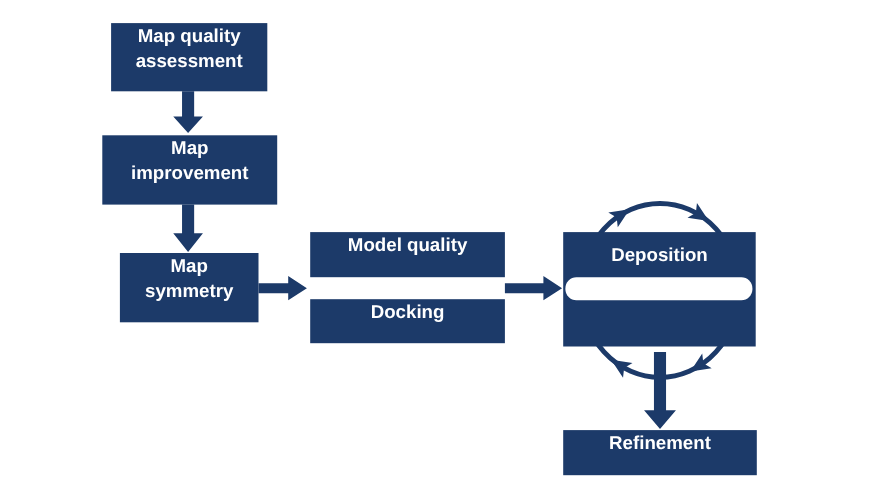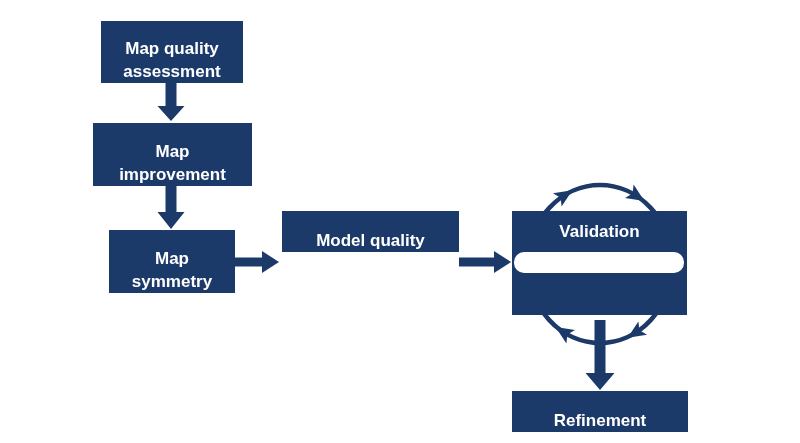--- a/index.html
+++ b/index.html
@@ -14,21 +14,21 @@
   .arrows-layer {
     position: absolute;
     left: 0; top: 0;
     width: 800px; height: 443px;
   }
   .node {
     position: absolute;
     background: var(--node, #1c3a69);
     color: var(--node-text, #ffffff);
     display: flex;
-    align-items: flex-end;
+    align-items: flex-start;
     justify-content: center;
     text-align: center;
     font-size: 17px;
     font-weight: 700;
     line-height: 23px;
     white-space: pre-line;
   }
   #node-map-quality     { left: 101px; top: 21px;  width: 142px; height: 62px; }
   #node-map-improvement { left: 93px;  top: 123px; width: 159px; height: 63px; }
   #node-map-symmetry    { left: 109px; top: 230px; width: 126px; height: 63px; }
@@ -86,24 +86,27 @@
 
   <div class="node" id="node-map-symmetry">
     <span>Map
 symmetry</span>
   </div>
 
   <div class="node" id="node-model-building">
     <span>Model quality</span>
   </div>
 
+  <div class="node" id="node-docking">
+    <span>Docking</span>
+  </div>
 
   <div id="group-refine-validate">
     <div class="half" id="refinement-half">
-      <span>Validation</span>
+      <span>Deposition</span>
     </div>
     <div class="white-band"></div>
   </div>
 
   <div class="node" id="node-deposition">
     <span>Refinement</span>
   </div>
 
 </div>
 

